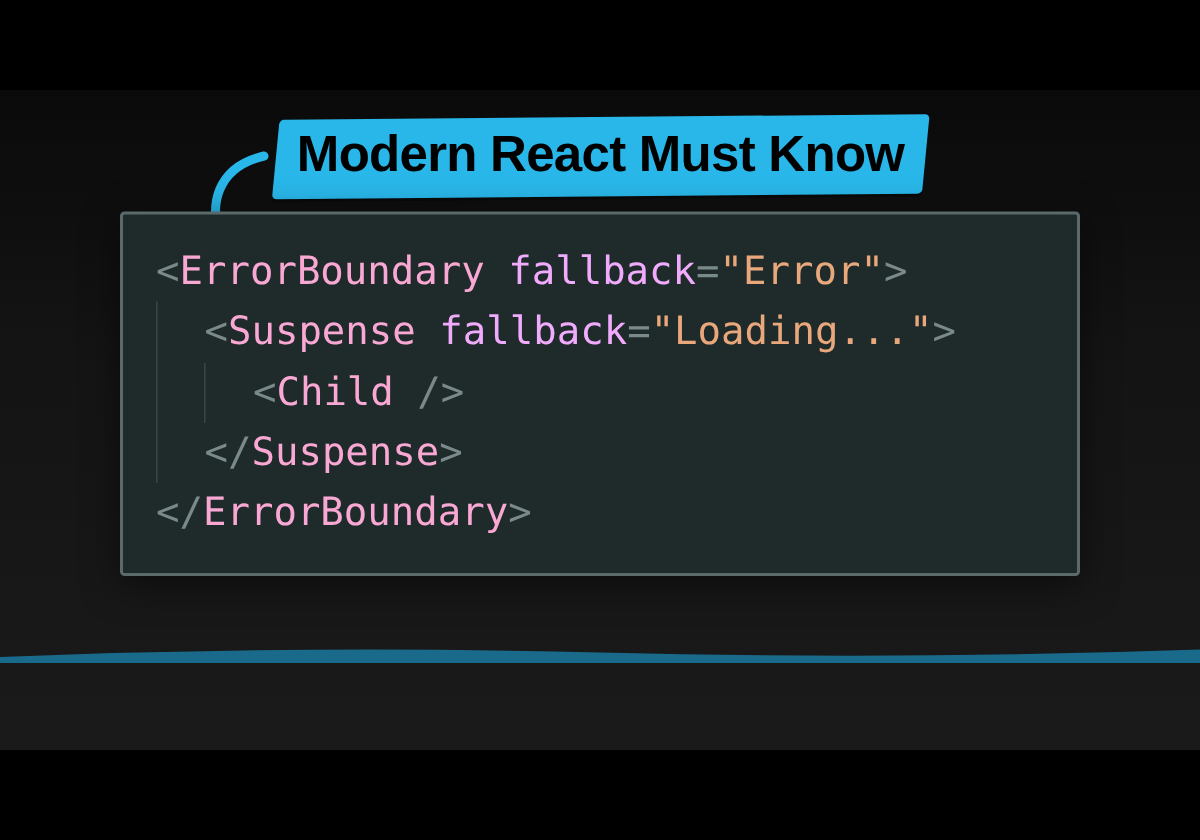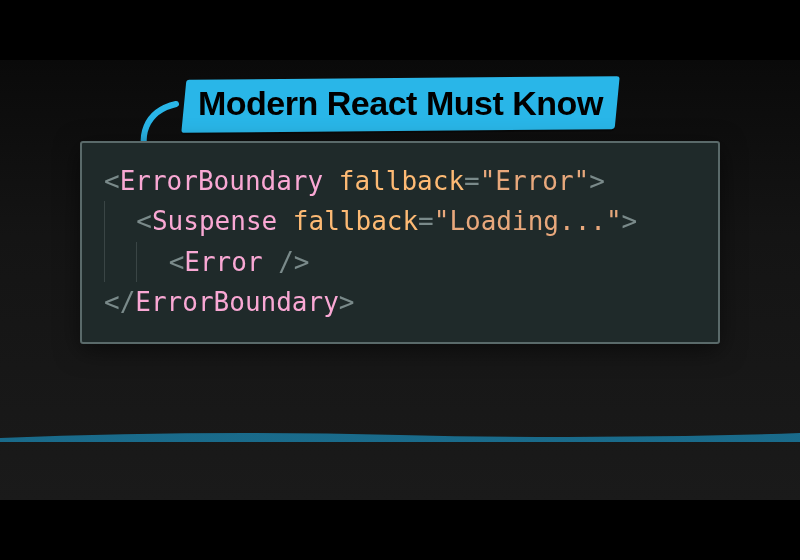--- a/index.html
+++ b/index.html
@@ -83,21 +83,21 @@
   }
   .indent-guide {
     border-left: 1px solid #3a4545;
     display: inline-block;
     height: 1.55em;
     vertical-align: top;
   }
 
   .c-punct   { color: #7a8a8a; }
   .c-tag     { color: #f9a8d4; }
-  .c-attr    { color: #fdba74; }
+  .c-attr    { color: #f0abfc; }
   .c-eq      { color: #7a8a8a; }
   .c-str     { color: #e8a87c; }
 
   .blue-stroke {
     position: absolute;
     left: 0; right: 0;
     bottom: 58px;
     height: 14px;
     pointer-events: none;
   }
@@ -118,21 +118,22 @@
     <span class="highlight">
       <span class="highlight-inner">
         <span class="title-text">Modern React Must Know</span>
       </span>
     </span>
   </div>
 
   <div class="code-frame" id="code-frame">
       <div class="code-line"><span class="c-punct">&lt;</span><span class="c-tag">ErrorBoundary</span><span class="c-punct"> </span><span class="c-attr">fallback</span><span class="c-eq">=</span><span class="c-str">"Error"</span><span class="c-punct">&gt;</span></div>
       <div class="code-line"><span class="indent-guide">  </span><span class="c-punct">&lt;</span><span class="c-tag">Suspense</span><span class="c-punct"> </span><span class="c-attr">fallback</span><span class="c-eq">=</span><span class="c-str">"Loading..."</span><span class="c-punct">&gt;</span></div>
-      <div class="code-line"><span class="indent-guide">  </span><span class="indent-guide">  </span><span class="c-punct">&lt;</span><span class="c-tag">Error</span><span class="c-punct"> /&gt;</span></div>
+      <div class="code-line"><span class="indent-guide">  </span><span class="indent-guide">  </span><span class="c-punct">&lt;</span><span class="c-tag">Child</span><span class="c-punct"> /&gt;</span></div>
+      <div class="code-line"><span class="indent-guide">  </span><span class="c-punct">&lt;/</span><span class="c-tag">Suspense</span><span class="c-punct">&gt;</span></div>
       <div class="code-line"><span class="c-punct">&lt;/</span><span class="c-tag">ErrorBoundary</span><span class="c-punct">&gt;</span></div>
     </div>
 
   <svg class="blue-stroke" viewBox="0 0 800 14" preserveAspectRatio="none">
     <path d="M 0 10 Q 200 2, 400 7 T 800 5 L 800 14 L 0 14 Z" fill="#1a7fa8" opacity="0.8"></path>
   </svg>
 
 </div>
 
 </body></html>

